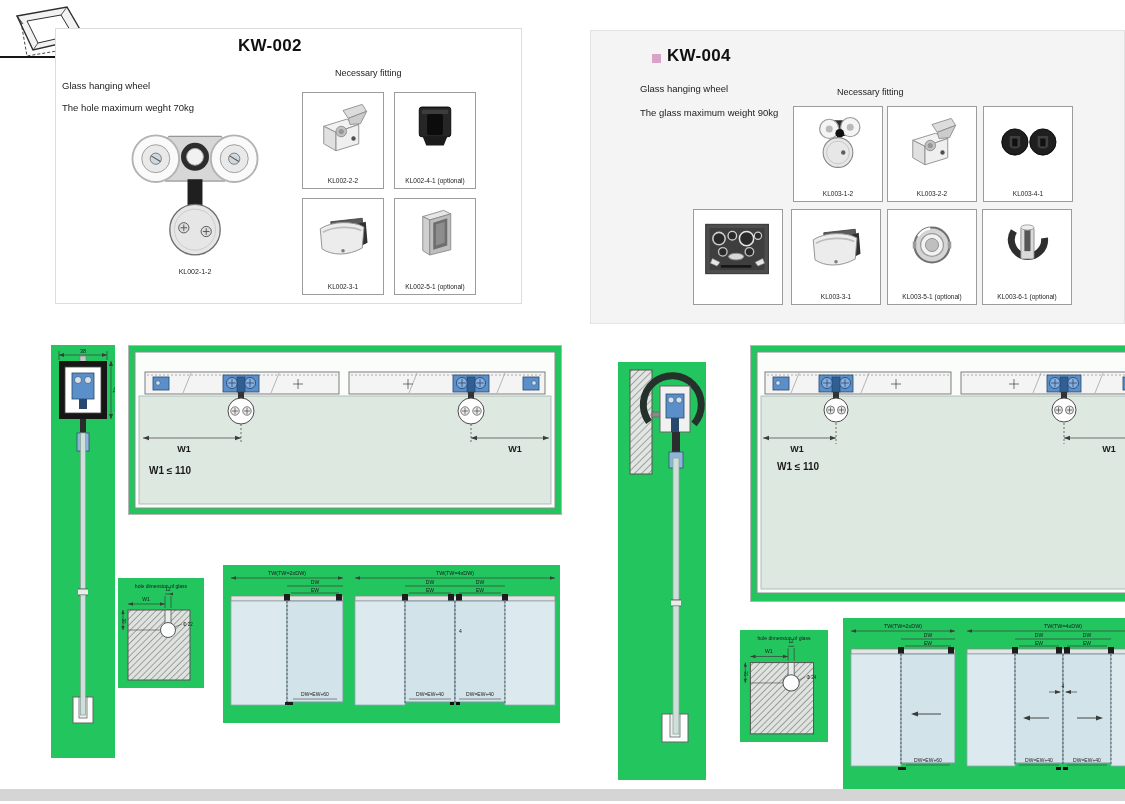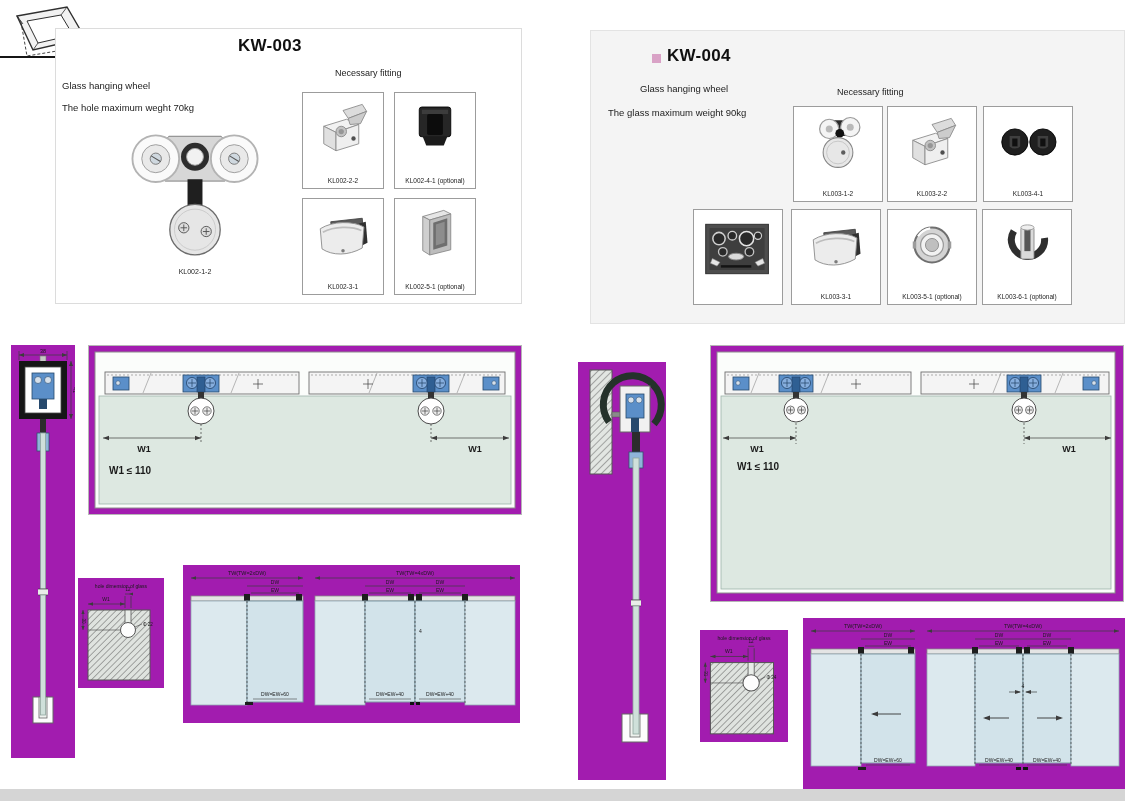--- a/index.html
+++ b/index.html
@@ -7,21 +7,21 @@
   .abs{position:absolute;}
   .card{position:absolute;background:#fff;border:1px solid #dcdcdc;}
   .card.gray{background:#f4f4f4;border:1px solid #e3e3e3;}
   .ptitle{position:absolute;font-size:17px;font-weight:bold;color:#101010;letter-spacing:.3px;}
   .bullet{position:absolute;width:9px;height:9px;background:#d9a2c6;}
   .pdesc{position:absolute;font-size:9.5px;color:#1c1c1c;}
   .fheading{position:absolute;font-size:9px;color:#1c1c1c;}
   .cell{position:absolute;background:#fff;border:1px solid #9c9c9c;display:flex;flex-direction:column;align-items:center;}
   .cell .clabel{margin-top:auto;margin-bottom:4px;font-size:6.5px;color:#222;white-space:nowrap;}
   .mainlabel{position:absolute;font-size:7px;color:#222;text-align:center;}
-  .panel{position:absolute;background:#a21caf;}
+  .panel{position:absolute;background:#22c55e;margin-left:40px;}
   .panel.bordered{border:1px solid #b6b6b6;}
   .footerbar{position:absolute;left:0;top:789px;width:1125px;height:12px;background:#d5d5d5;}
   .logoline{position:absolute;left:0;top:56px;width:233px;height:2px;background:#151515;}
   svg{display:block;}
   svg text{font-family:"Liberation Sans",sans-serif;fill:#1a1a1a;}
   .dim{stroke:#3c3c3c;stroke-width:.7;fill:none;}
   .dimd{stroke:#3c3c3c;stroke-width:.7;fill:none;stroke-dasharray:2,2;}
   .arr{fill:#3c3c3c;stroke:none;}
   .t5{font-size:5px;}.t45{font-size:4.5px;}.t55{font-size:5.4px;}.t9{font-size:9px;font-weight:bold;}
   .t10{font-size:10px;font-weight:bold;}
@@ -42,21 +42,21 @@
   <svg class="abs" style="left:5px;top:2px" width="100" height="56" viewBox="0 0 100 56">
     <path d="M12,14 L62,5 L80,36 L28,48 Z" fill="#f2f2f2" stroke="#2f2f2f" stroke-width="1.4"></path>
     <path d="M22,19 L56,13 L68,33 L33,41 Z" fill="#ffffff" stroke="#2f2f2f" stroke-width="1"></path>
     <path d="M12,14 L18,22 M62,5 L56,13 M80,36 L68,33 M28,48 L33,41" stroke="#2f2f2f" stroke-width=".8"></path>
     <path d="M16,20 L22,54 L76,45 L80,36" fill="none" stroke="#2f2f2f" stroke-width=".9" stroke-dasharray="3,2"></path>
     <path d="M12,14 L16,20" stroke="#2f2f2f" stroke-width=".9" stroke-dasharray="3,2"></path>
   </svg>
   <div class="logoline"></div>
 
   <div class="card" style="left:55px;top:28px;width:465px;height:274px"></div>
-  <div class="ptitle" style="left:238px;top:36px">KW-003</div>
+  <div class="ptitle" style="left:238px;top:36px">KW-002</div>
   <div class="pdesc" style="left:62px;top:80px">Glass hanging wheel</div>
   <div class="pdesc" style="left:62px;top:102px">The hole maximum weght 70kg</div>
 
   <svg class="abs" style="left:120px;top:112px" width="150" height="155" viewBox="0 0 160 166">
     <path d="M52,26 L108,26 L128,50 L112,74 L48,74 L32,50 Z" fill="#d7d7d7" stroke="#7a7a7a"></path>
     <circle cx="38" cy="50" r="25" fill="#fafafa" stroke="#b3b3b3" stroke-width="2"></circle>
     <circle cx="38" cy="50" r="15" fill="#e9e9e9" stroke="#9a9a9a"></circle>
     <circle cx="38" cy="50" r="6" fill="#cfd8df" stroke="#777"></circle>
     <line x1="33" y1="47" x2="43" y2="53" stroke="#555" stroke-width="1.2"></line>
     <circle cx="122" cy="50" r="25" fill="#fafafa" stroke="#b3b3b3" stroke-width="2"></circle>
@@ -119,21 +119,21 @@
       <polygon points="38,27 54,22 54,53 38,58" fill="#6e6e6e"></polygon>
       <polygon points="41,29 51,26 51,50 41,53" fill="#8d8d8d"></polygon>
     </svg>
     <div class="clabel">KL002-5-1  (optional)</div>
   </div>
 
   <div class="card gray" style="left:590px;top:30px;width:533px;height:292px"></div>
   <div class="bullet" style="left:652px;top:54px"></div>
   <div class="ptitle" style="left:667px;top:46px">KW-004</div>
   <div class="pdesc" style="left:640px;top:83px">Glass hanging wheel</div>
-  <div class="pdesc" style="left:608px;top:107px">The glass maximum weight 90kg</div>
+  <div class="pdesc" style="left:640px;top:107px">The glass maximum weight 90kg</div>
   <div class="fheading" style="left:837px;top:87px">Necessary fitting</div>
 
   <div class="cell" style="left:793px;top:106px;width:88px;height:94px">
     <svg width="72" height="70" viewBox="0 0 80 80">
       <rect x="25" y="15" width="32" height="18" rx="3" fill="#2b2b2b"></rect>
       <circle cx="30" cy="25" r="11" fill="#f4f4f4" stroke="#9a9a9a" stroke-width="1.4"></circle>
       <circle cx="30" cy="25" r="4" fill="#b9b9b9"></circle>
       <circle cx="54" cy="23" r="11" fill="#f4f4f4" stroke="#9a9a9a" stroke-width="1.4"></circle>
       <circle cx="54" cy="23" r="4" fill="#b9b9b9"></circle>
       <circle cx="42" cy="30" r="5" fill="#111"></circle>

